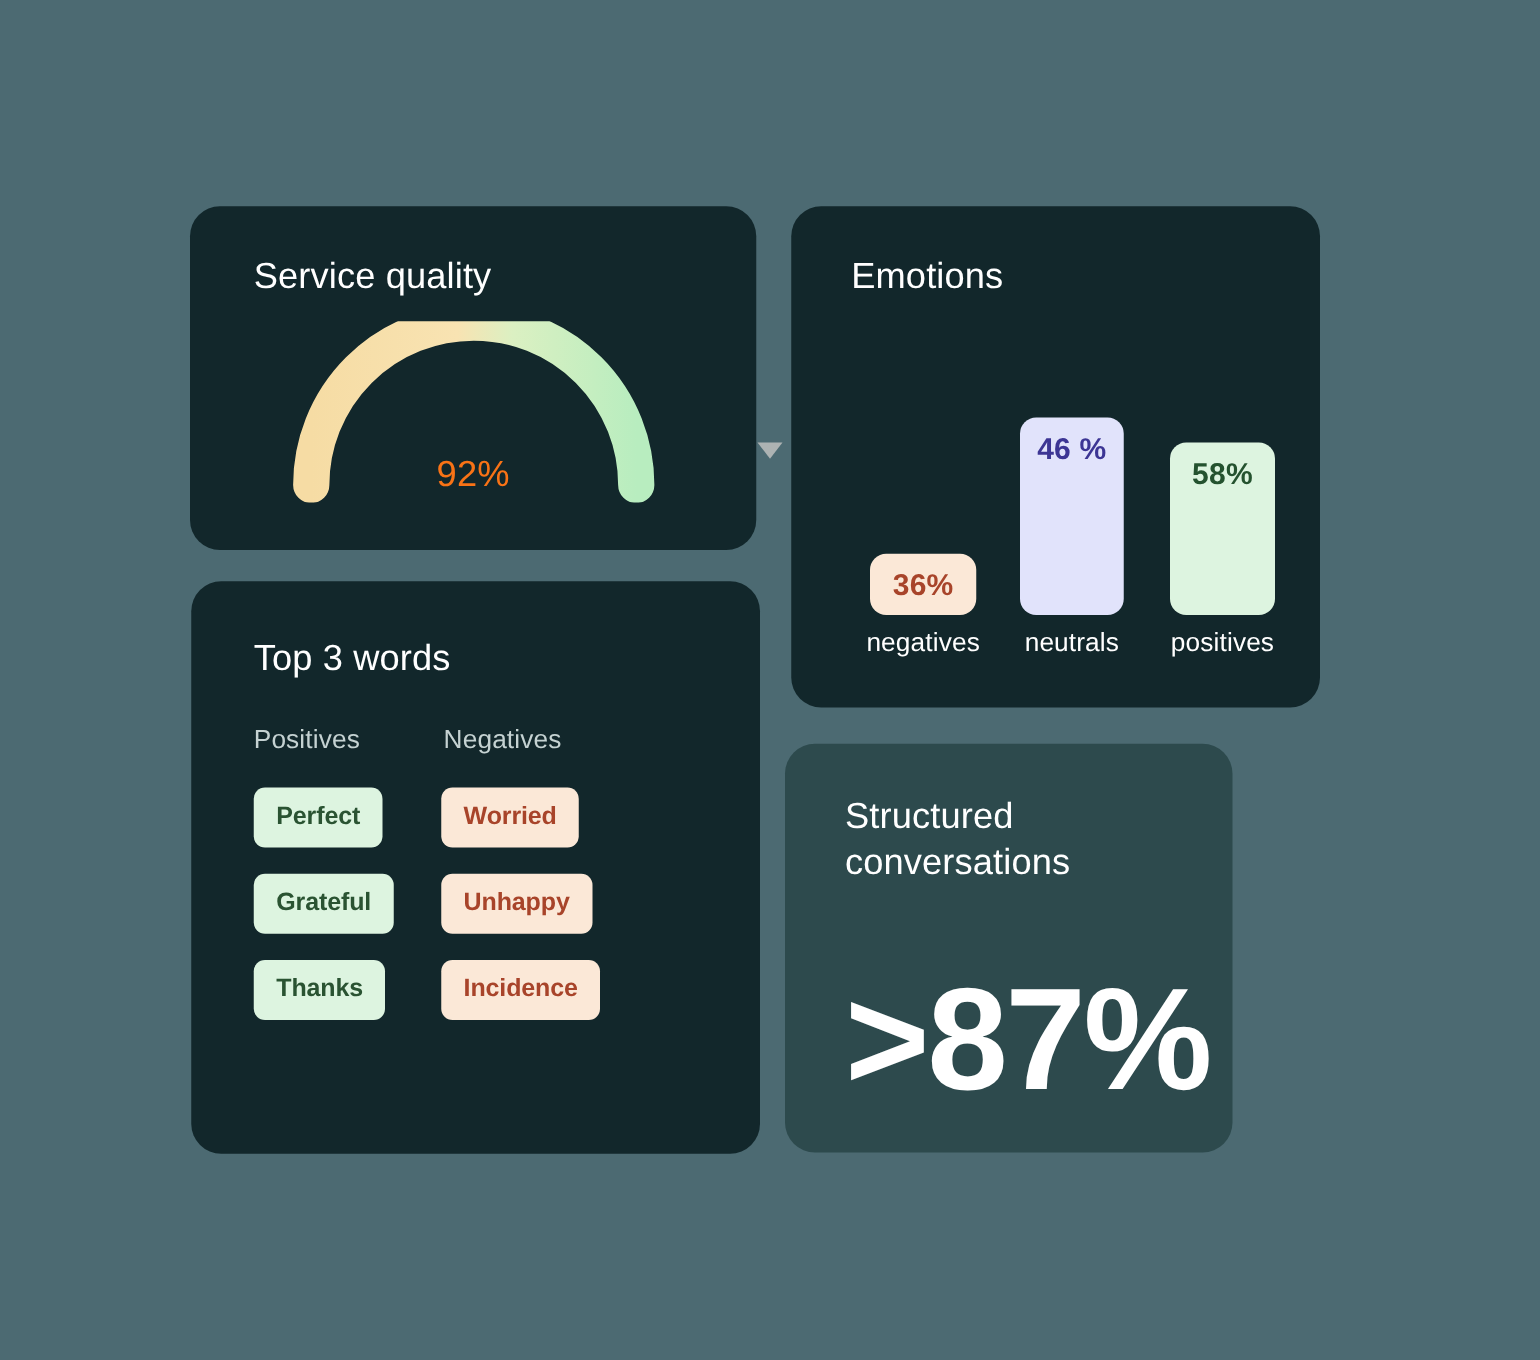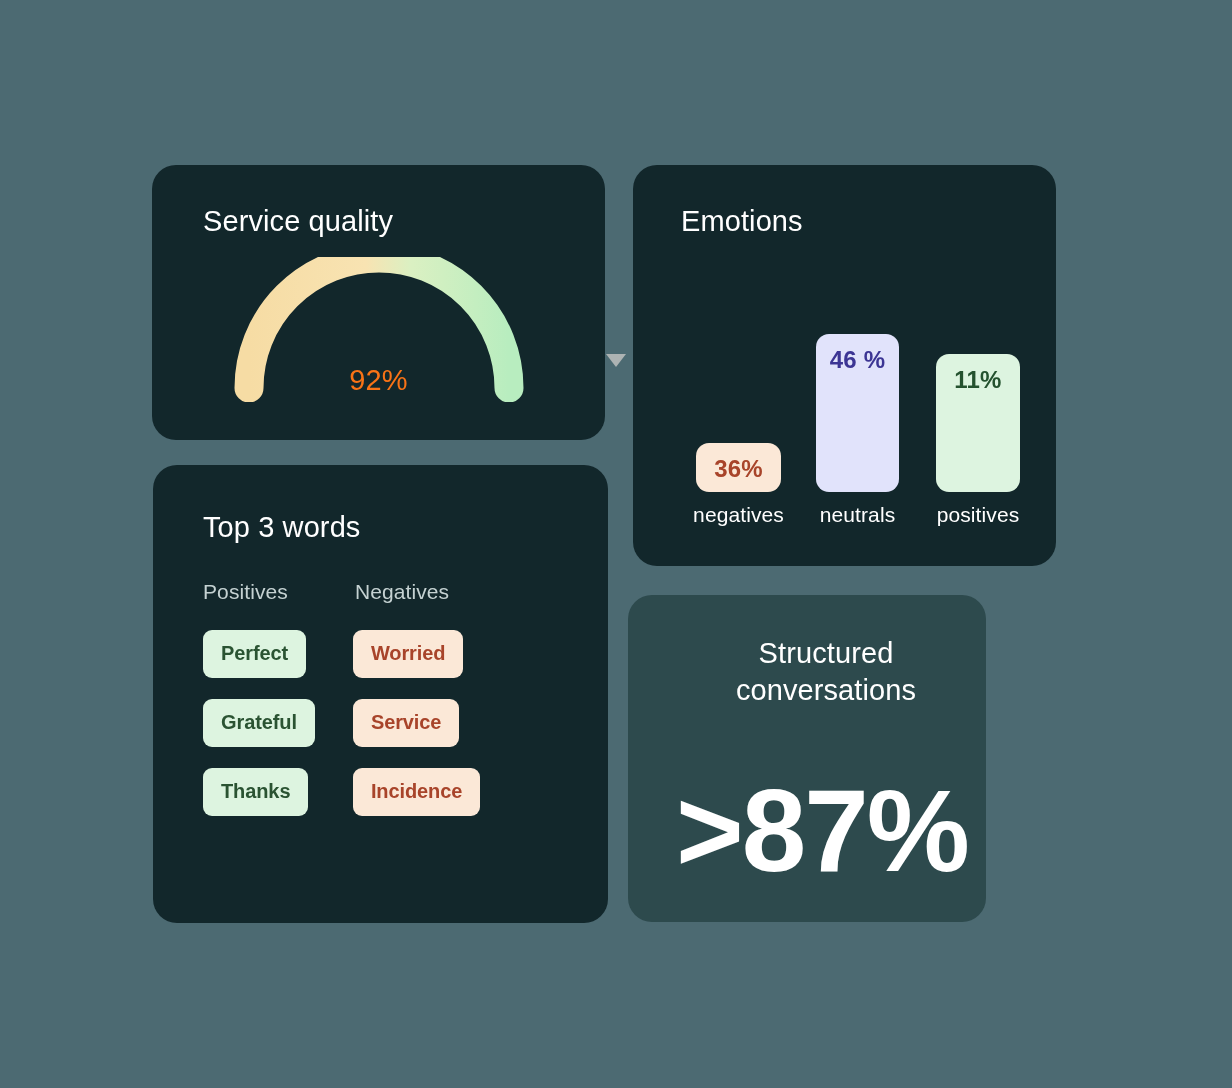--- a/index.html
+++ b/index.html
@@ -31,21 +31,20 @@
   .card.light {
     background: #2d4a4d;
   }
 
   .card-title {
     color: #ffffff;
     font-size: 29px;
     font-weight: 400;
     letter-spacing: 0.1px;
     line-height: 1.28;
-    text-align: center;
   }
 
   
   #card-service-quality {
     left: 152px;
     top: 165px;
     width: 453px;
     height: 275px;
   }
   #card-service-quality .card-title {
@@ -252,21 +251,21 @@
       <div class="words-col positives">
         <div class="words-col-head">Positives</div>
         <div class="word-chip positive">Perfect</div>
         <div class="word-chip positive">Grateful</div>
         <div class="word-chip positive">Thanks</div>
       </div>
 
       <div class="words-col negatives">
         <div class="words-col-head">Negatives</div>
         <div class="word-chip negative">Worried</div>
-        <div class="word-chip negative">Service</div>
+        <div class="word-chip negative">Unhappy</div>
         <div class="word-chip negative">Incidence</div>
       </div>
     </div>
   </div>
 
   <div class="card" id="card-emotions">
     <div class="card-title">Emotions</div>
 
     <div class="bars">
       <div class="bar-group negatives">
@@ -278,21 +277,21 @@
 
       <div class="bar-group neutrals">
         <div class="bar neutrals">
           <span class="bar-value">46 %</span>
         </div>
         <div class="bar-label">neutrals</div>
       </div>
 
       <div class="bar-group positives">
         <div class="bar positives">
-          <span class="bar-value">11%</span>
+          <span class="bar-value">58%</span>
         </div>
         <div class="bar-label">positives</div>
       </div>
     </div>
   </div>
 
   <div class="card light" id="card-structured">
     <div class="card-title">Structured conversations</div>
     <div class="big-stat">&gt;87%</div>
   </div>

